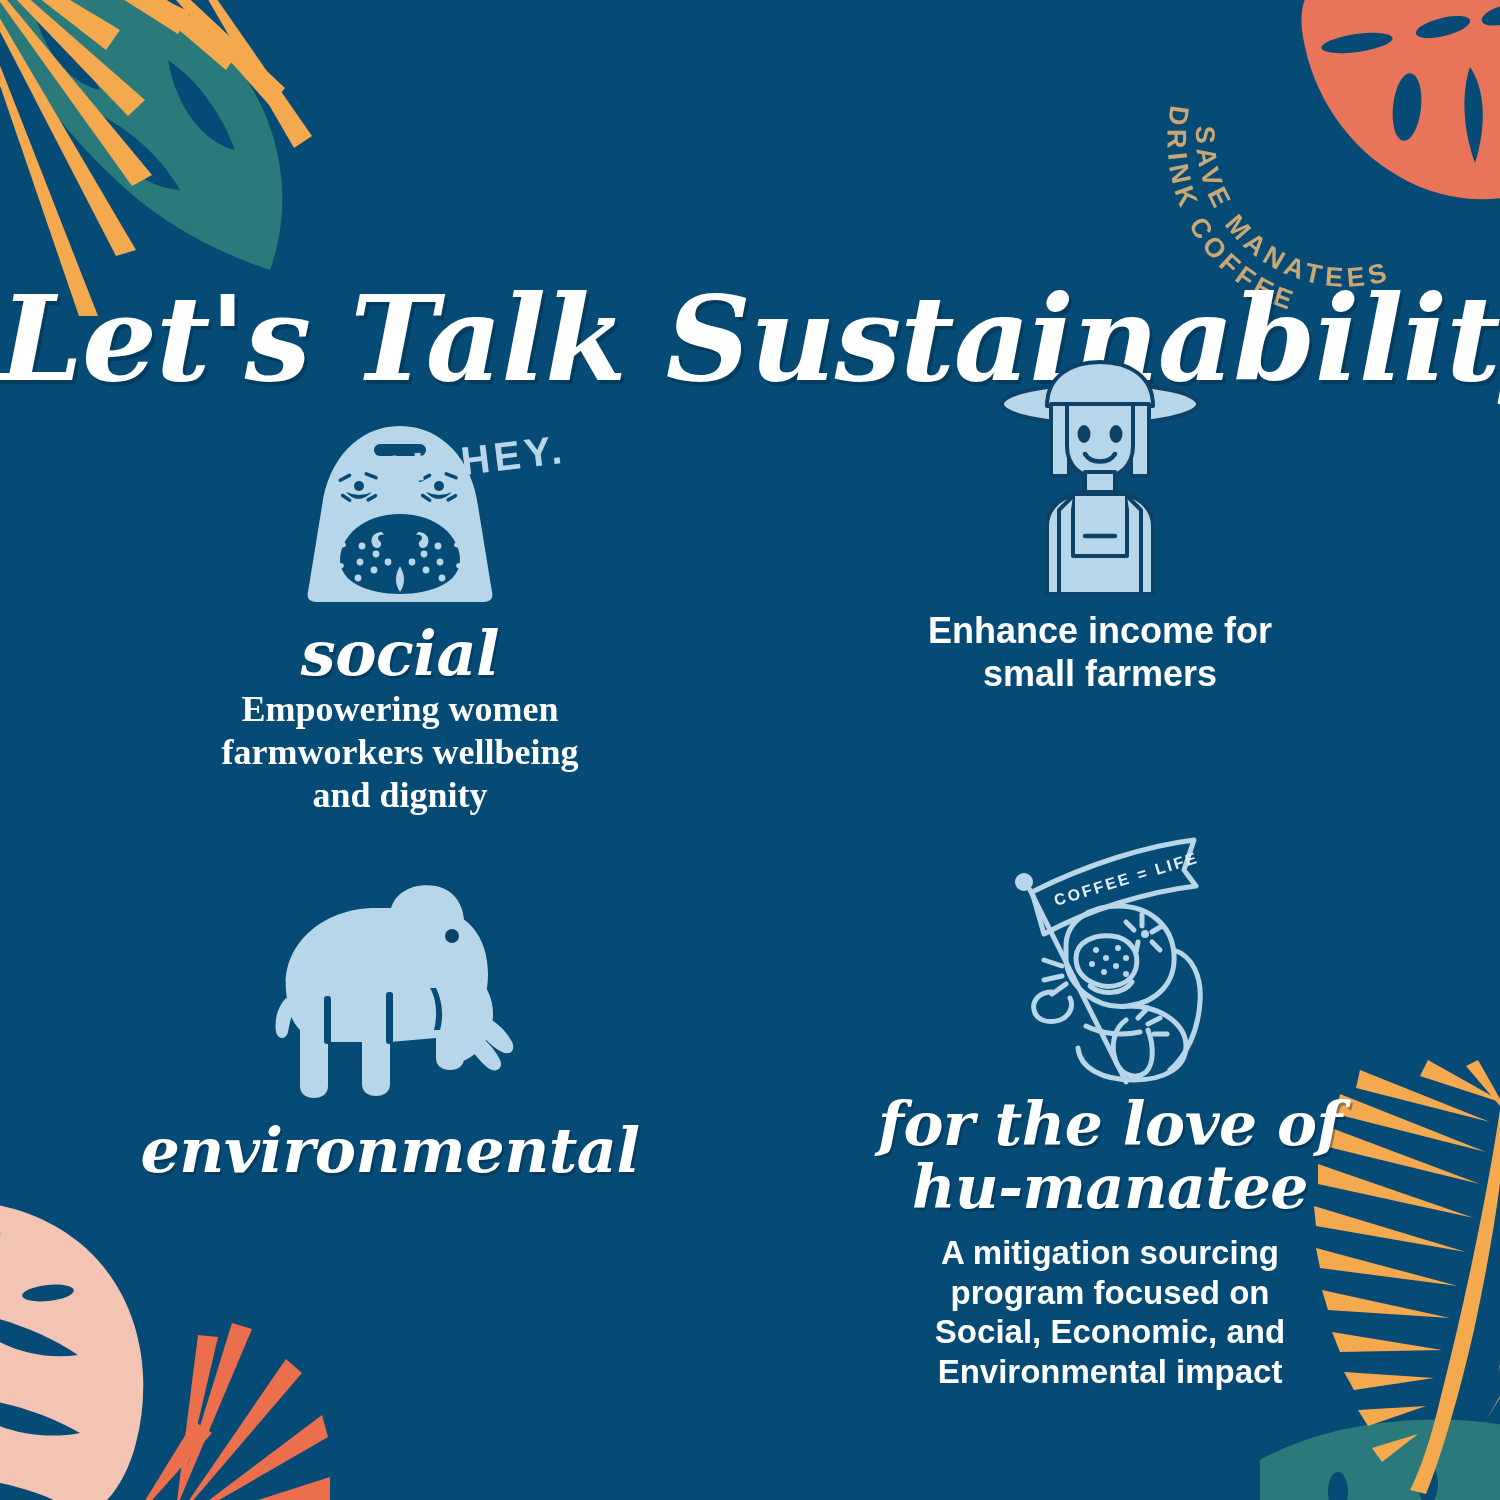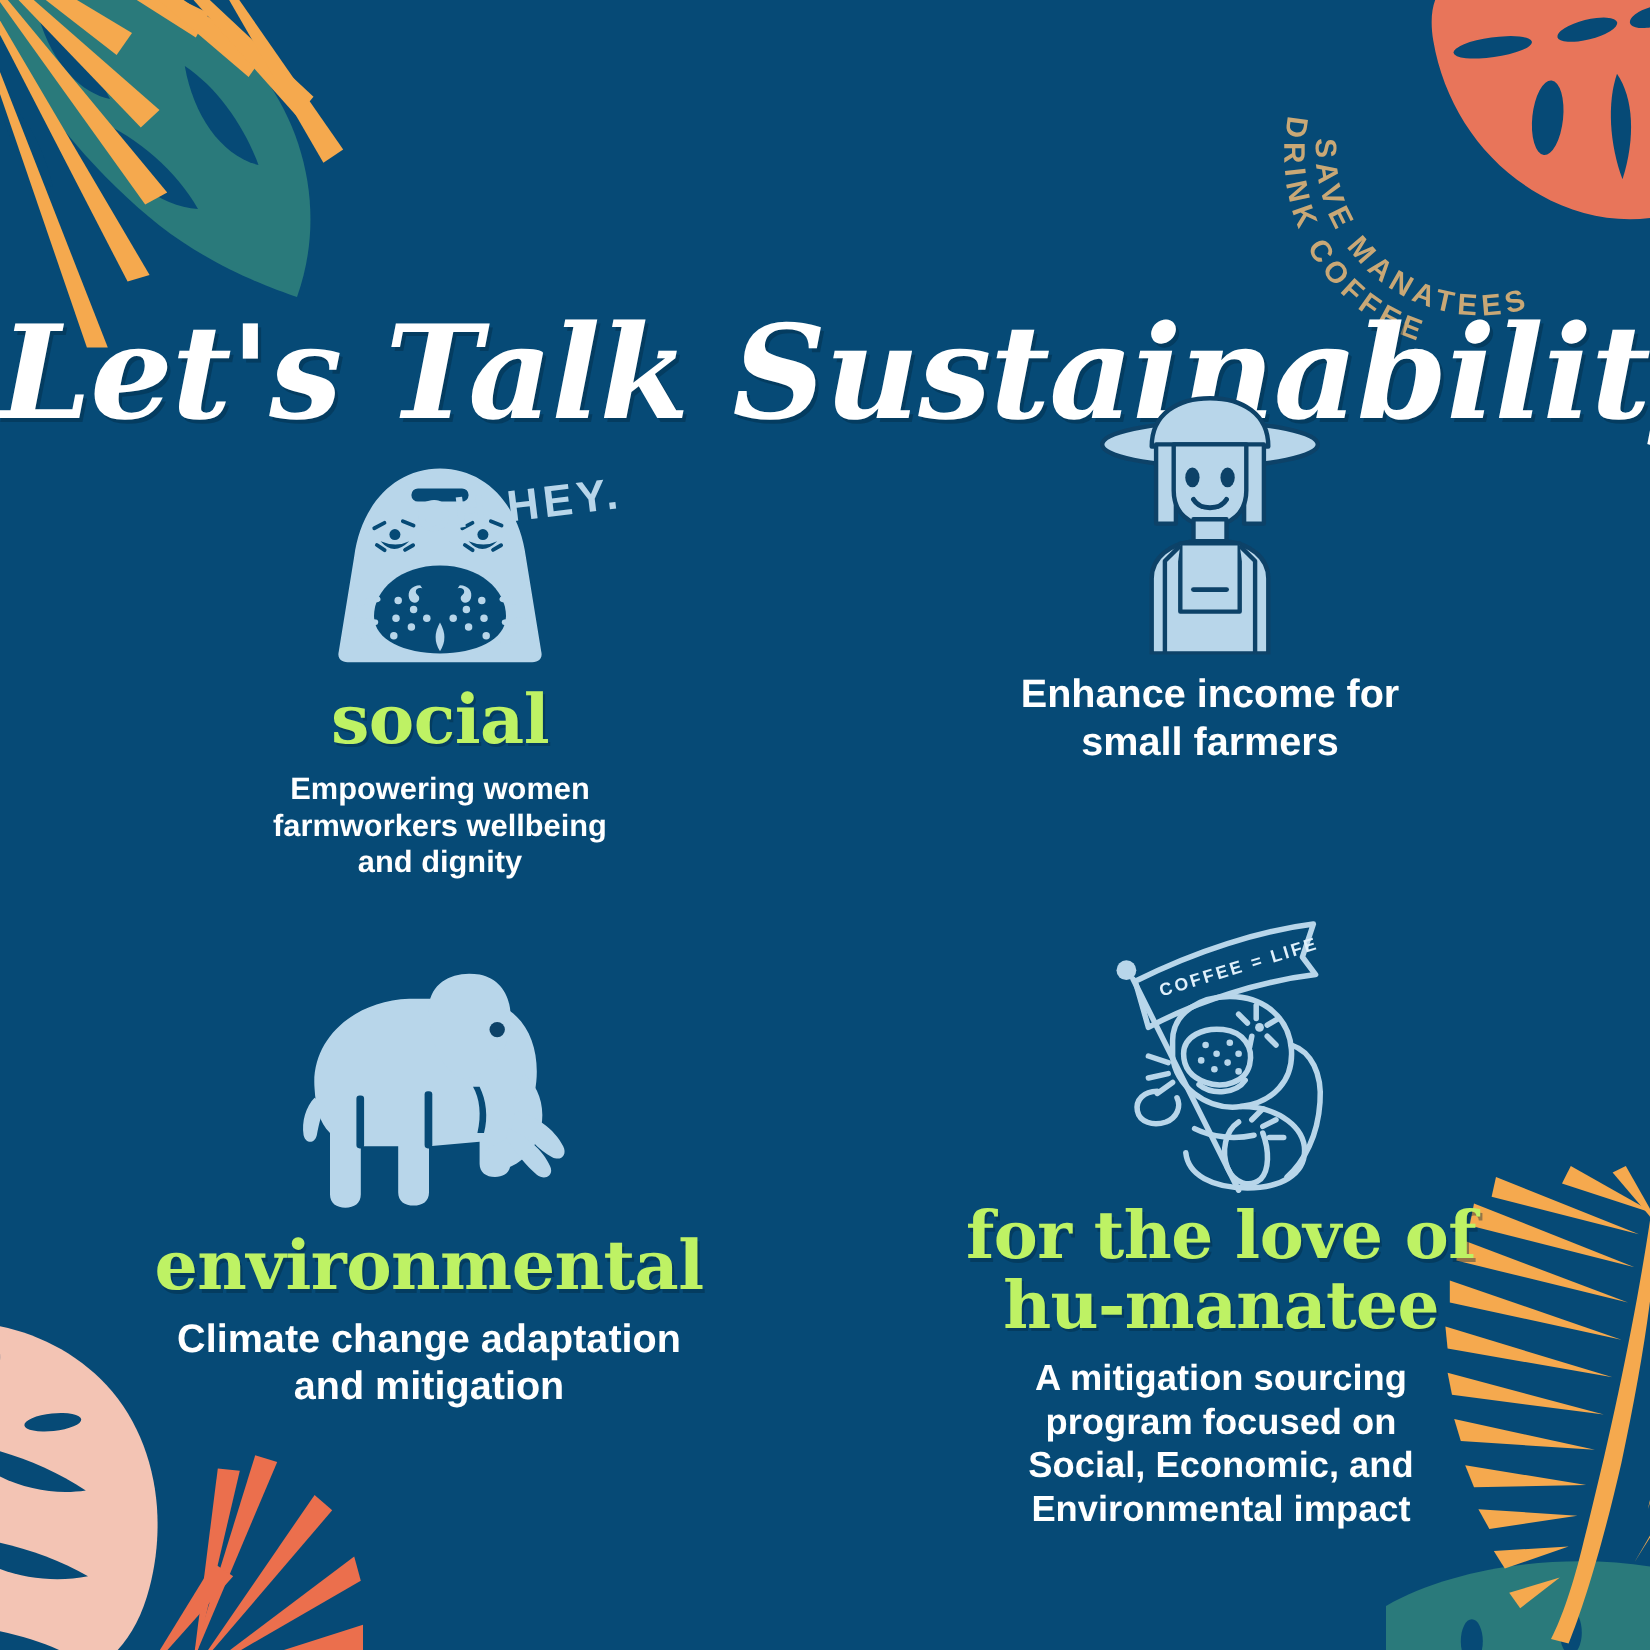--- a/index.html
+++ b/index.html
@@ -63,37 +63,38 @@
     position: absolute;
     text-align: center;
   }
   .icon-wrap {
     display: flex;
     align-items: flex-end;
     justify-content: center;
   }
   .heading {
     font-family: "DejaVu Serif", serif;
+    font-style: italic;
     font-weight: bold;
-    color: #bef264;
+    color: #ffffff;
     text-shadow: 2px 3px 0 rgba(3,40,66,0.40);
     line-height: 1.05;
     letter-spacing: -0.5px;
   }
   .body-copy {
     font-family: "Liberation Sans", sans-serif;
     font-weight: bold;
     color: #ffffff;
     line-height: 1.2;
   }
 
   
   #quad-social      { left: 120px;  top: 420px;  width: 560px; }
   #quad-social .heading   { font-size: 62px; margin-top: 16px; }
-  #quad-social .body-copy { font-size: 28px; margin-top: 14px; }
+  #quad-social .body-copy { font-size: 36px; margin-top: 2px; font-family: Liberation Serif, serif; }
 
   
   #quad-economic      { left: 820px; top: 360px; width: 560px; }
   #quad-economic .heading   { font-size: 62px; margin-top: 10px; }
   #quad-economic .body-copy { font-size: 36px; margin-top: 14px; }
 
   
   #quad-environmental      { left: 70px; top: 880px; width: 640px; }
   #quad-environmental .heading   { font-size: 62px; margin-top: 8px; }
   #quad-environmental .body-copy { font-size: 36px; margin-top: 12px; }
@@ -346,22 +347,20 @@
         </g>
         <circle cx="212" cy="56" r="7" fill="#0d4268"></circle>
         <g fill="#064a76">
           <rect x="84" y="116" width="7" height="48" rx="3"></rect>
           <rect x="146" y="112" width="7" height="52" rx="3"></rect>
           <path d="M196 108 C202 120 204 136 200 150 L194 150 C198 134 196 118 190 108 Z"></path>
         </g>
       </svg>
     </div>
     <div class="heading">environmental</div>
-    <div class="body-copy" style="white-space:pre-line;">Climate change adaptation
-and mitigation</div>
   </div>
 
   <div class="quad" id="quad-manatee">
     <div class="icon-wrap">
       <svg width="265" height="255" viewBox="0 0 265 255">
         <g fill="none" stroke="#b8d6ea" stroke-width="5" stroke-linecap="round" stroke-linejoin="round">
 
           <line x1="52" y1="60" x2="148" y2="252"></line>
           <circle cx="46" cy="52" r="9" fill="#b8d6ea" stroke="none"></circle>
 

